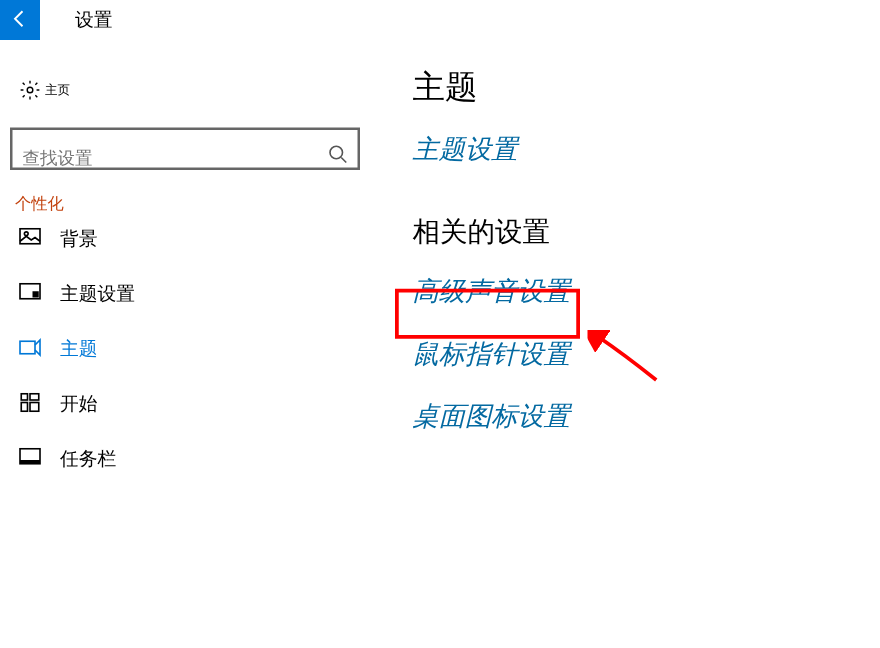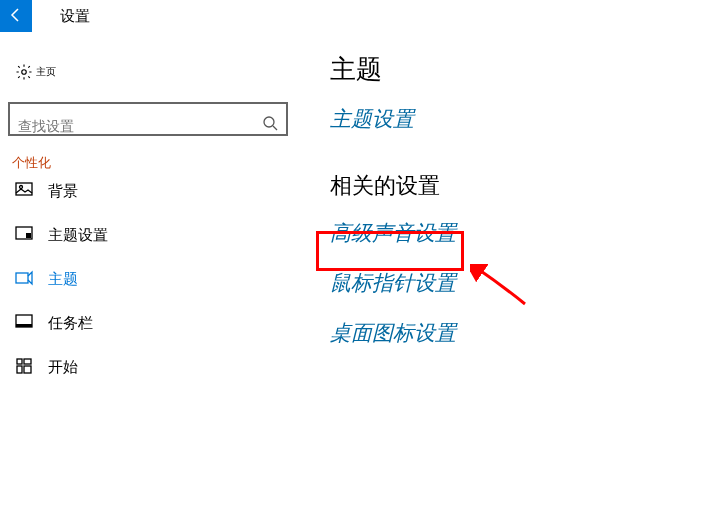--- a/index.html
+++ b/index.html
@@ -210,38 +210,38 @@
           <svg width="18" height="16" viewBox="0 0 18 16" fill="none" stroke="#0078d7" stroke-width="1.3">
             <rect x="1" y="3" width="12" height="10"></rect>
               <path d="M13 6l4-4v12l-4-4"></path>
           </svg>
         </span>
         <span class="label">主题</span>
       </div>
 
       <div class="nav-item">
         <span class="icon">
-          <svg width="18" height="14" viewBox="0 0 18 14" fill="none" stroke="#000" stroke-width="1.3">
-            <rect x="1" y="1" width="16" height="12"></rect>
-              <rect x="1" y="10" width="16" height="3" fill="#000" stroke="none"></rect>
-          </svg>
-        </span>
-        <span class="label">任务栏</span>
-      </div>
-
-      <div class="nav-item">
-        <span class="icon">
           <svg width="16" height="16" viewBox="0 0 16 16" fill="none" stroke="#000" stroke-width="1.3">
             <rect x="1" y="1" width="5" height="5"></rect>
               <rect x="8" y="1" width="7" height="5"></rect>
             <rect x="1" y="8" width="5" height="7"></rect>
               <rect x="8" y="8" width="7" height="7"></rect>
           </svg>
         </span>
         <span class="label">开始</span>
+      </div>
+
+      <div class="nav-item">
+        <span class="icon">
+          <svg width="18" height="14" viewBox="0 0 18 14" fill="none" stroke="#000" stroke-width="1.3">
+            <rect x="1" y="1" width="16" height="12"></rect>
+              <rect x="1" y="10" width="16" height="3" fill="#000" stroke="none"></rect>
+          </svg>
+        </span>
+        <span class="label">任务栏</span>
       </div>
 
     </div>
   </div>
 
   <div class="main">
     <h1>主题</h1>
     <a class="link">主题设置</a>
 
     <h2>相关的设置</h2>

